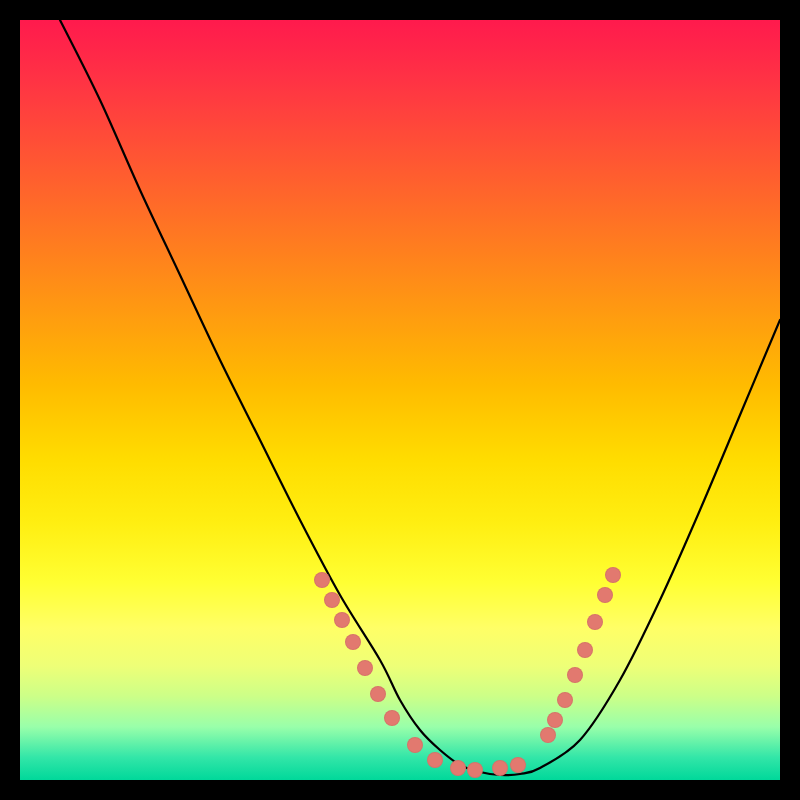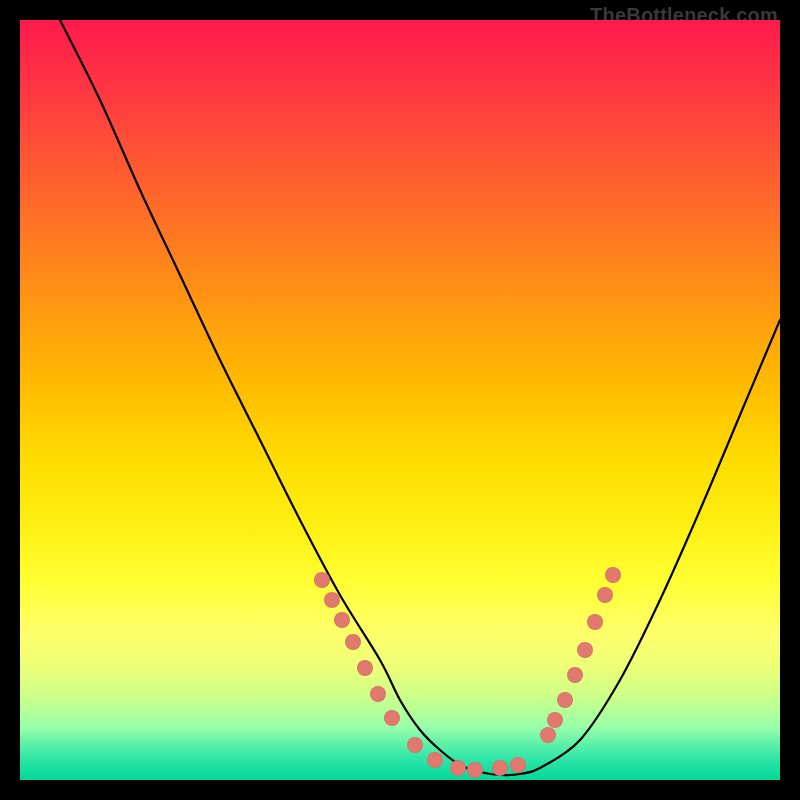--- a/index.html
+++ b/index.html
@@ -64,21 +64,20 @@
     margin-top: -8px;
     border-radius: 50%;
     background: #e2796f;
     box-shadow: inset 0 0 0 1px rgba(0,0,0,0.05);
   }
 </style>
 </head>
 <body>
 
 <div class="frame">
-  <div class="watermark">TheBottleneck.com</div>
   <div class="plot">
     <svg class="curve" viewBox="0 0 760 760" preserveAspectRatio="none">
       <path d="M 40 0 C 46.7 13.3 66.7 51.7 80 80 C 93.3 108.3 106.7 140.8 120 170 C 133.3 199.2 146.7 226.7 160 255 C 173.3 283.3 186.7 312.5 200 340 C 213.3 367.5 226.7 393.3 240 420 C 253.3 446.7 266.7 474.2 280 500 C 293.3 525.8 306.7 551.7 320 575 C 333.3 598.3 350.0 622.5 360 640 C 370.0 657.5 373.3 668.3 380 680 C 386.7 691.7 393.3 701.7 400 710 C 406.7 718.3 413.3 724.2 420 730 C 426.7 735.8 433.3 741.3 440 745 C 446.7 748.7 453.3 750.3 460 752 C 466.7 753.7 473.3 754.7 480 755 C 486.7 755.3 493.3 755.2 500 754 C 506.7 752.8 510.0 753.7 520 748 C 530.0 742.3 546.7 734.7 560 720 C 573.3 705.3 586.7 683.3 600 660 C 613.3 636.7 626.7 608.3 640 580 C 653.3 551.7 666.7 520.8 680 490 C 693.3 459.2 706.7 426.7 720 395 C 733.3 363.3 753.3 315.8 760 300"></path>
     </svg>
 
   <div class="dot" style="left: 302px; top: 560px;"></div>
       <div class="dot" style="left: 312px; top: 580px;"></div>
       <div class="dot" style="left: 322px; top: 600px;"></div>
       <div class="dot" style="left: 333px; top: 622px;"></div>
       <div class="dot" style="left: 345px; top: 648px;"></div>

